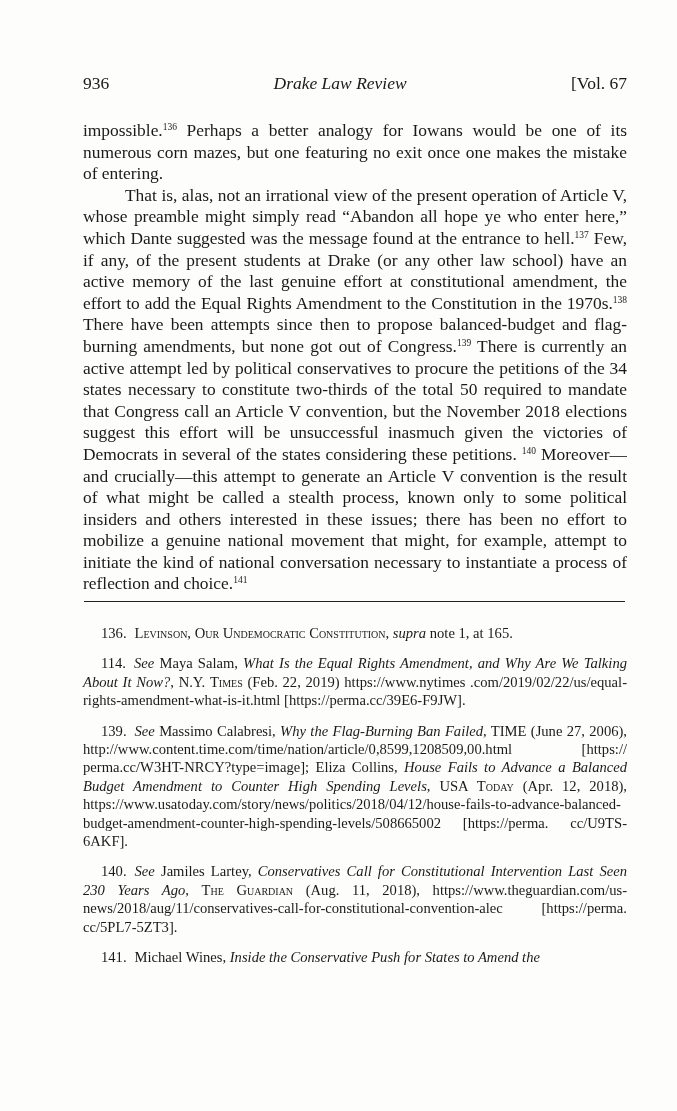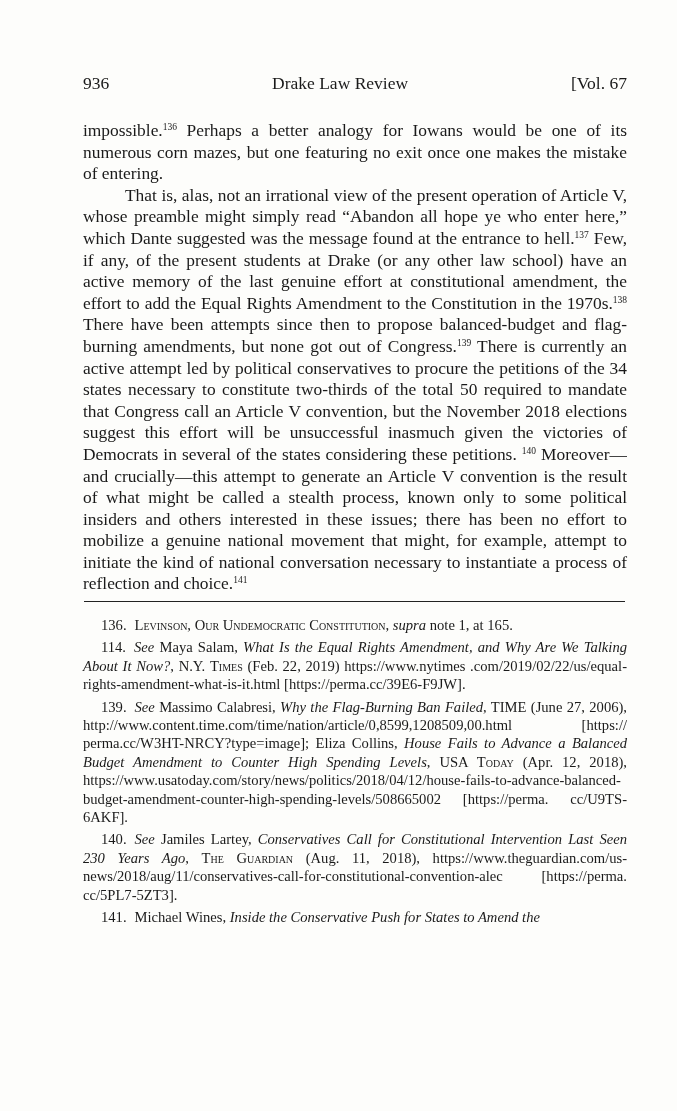--- a/index.html
+++ b/index.html
@@ -8,38 +8,38 @@
     background: #fdfdfb;
     font-family: "Liberation Serif", "DejaVu Serif", serif;
     color: #1a1a1a;
   }
   .page { position: relative; width: 677px; height: 994px; }
   .running-head {
     position: absolute; top: 72px; left: 83px; width: 544px;
     font-size: 17.5px; line-height: 22px;
     display: flex; justify-content: space-between;
   }
-  .running-head .journal { }
+  .running-head .journal { font-style: italic; }
   .body-text {
     position: absolute; top: 120px; left: 83px; width: 544px;
     font-size: 17.4px; line-height: 21.6px;
     text-align: justify; hyphens: none;
   }
   .body-text p { margin: 0; font-family: Liberation Serif, serif; }
   .body-text p.indent { text-indent: 42px; margin-top: 0; }
   sup.fn { font-size: 9.5px; vertical-align: 6px; line-height: 0; }
   .rule {
     position: absolute; top: 601px; left: 84px; width: 541px;
     border-top: 1.5px solid #222;
   }
   .footnotes {
     position: absolute; top: 612px; left: 83px; width: 544px;
     font-size: 14.6px; line-height: 18.4px; text-align: justify;
   }
-  .footnotes .fn-item { margin: 4px 0 3px 0; text-indent: 18px; word-wrap: break-word; }
+  .footnotes .fn-item { margin: 12px 0 3px 0; text-indent: 18px; word-wrap: break-word; }
   .footnotes .num { display: inline-block; margin-right: 8px; text-indent: 0; }
   .sc { font-variant: small-caps; }
   .it { font-style: italic; }
 </style>
 </head>
 <body>
 
 <div class="page">
 
   <div class="running-head">

